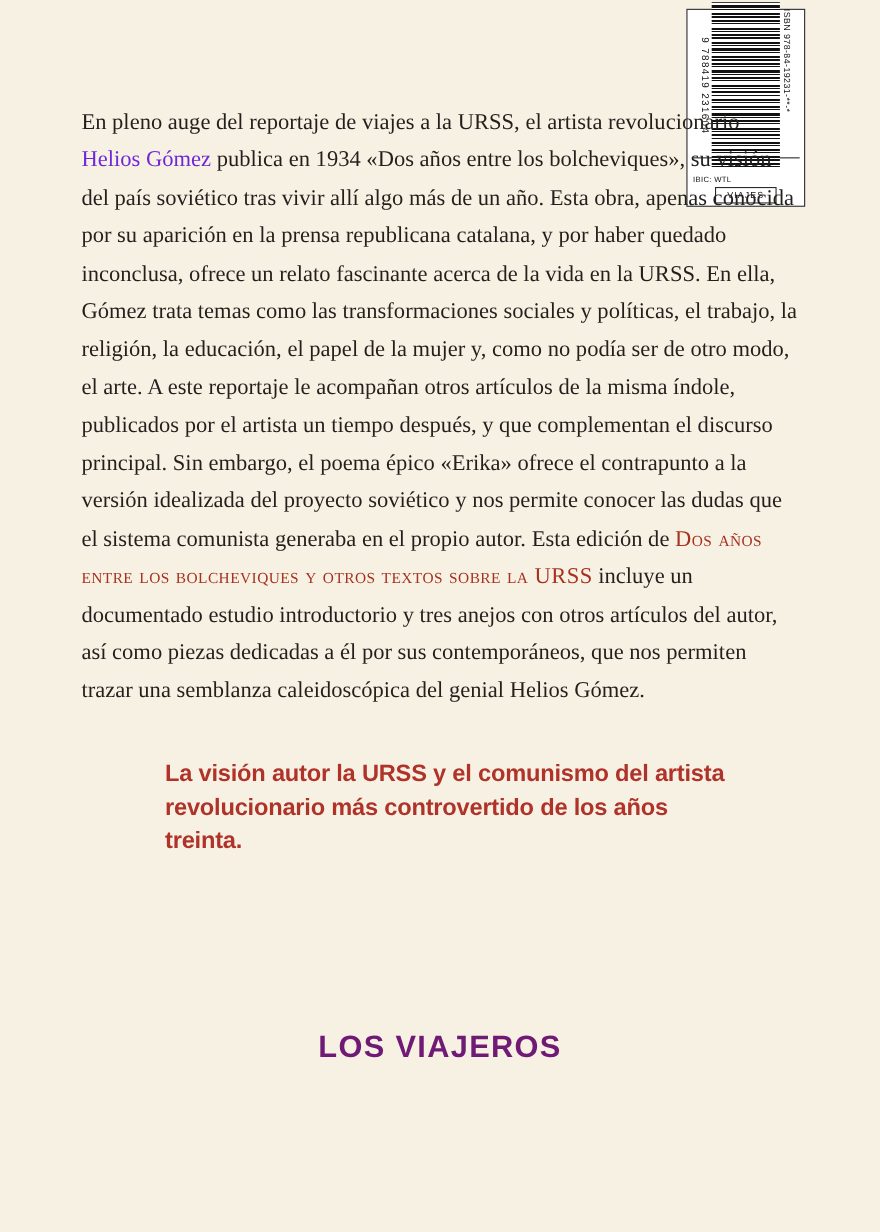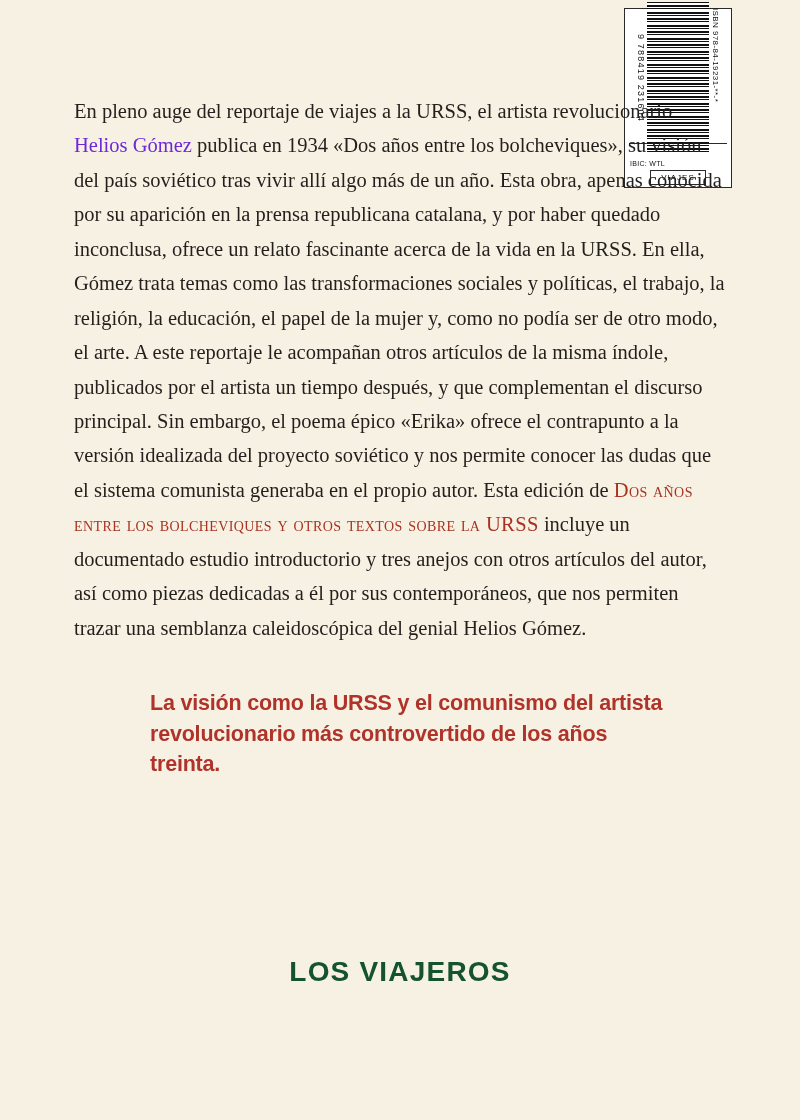--- a/index.html
+++ b/index.html
@@ -148,22 +148,22 @@
     text-align: center;
   }
   .site {
     color: #b0332a;
     font-family: "Liberation Sans", sans-serif;
     font-weight: bold;
     font-size: 22px;
     letter-spacing: 0.2px;
   }
   .imprint {
-    margin-top: 28px;
-    color: #14532d;
+    margin-top: 8px;
+    color: #701a75;
     font-family: "Liberation Sans", sans-serif;
     font-weight: bold;
     font-size: 28px;
     letter-spacing: 1.2px;
   }
 </style>
 </head>
 <body>
 
 <div class="page">
@@ -179,19 +179,19 @@
     <div class="barcode-bottom">
       <div class="ibic">IBIC: WTL</div>
       <div class="viajes-box">VIAJES</div>
     </div>
   </div>
 
   <div class="blurb">
     <p><span>En pleno auge del reportaje de viajes a la URSS, el artista revolucionario </span><span class="name-accent">Helios Gómez</span><span> publica en 1934 «Dos años entre los bolcheviques», su visión del país soviético tras vivir allí algo más de un año. Esta obra, apenas conocida por su aparición en la prensa republicana catalana, y por haber quedado inconclusa, ofrece un relato fascinante acerca de la vida en la URSS. En ella, Gómez trata temas como las transformaciones sociales y políticas, el trabajo, la religión, la educación, el papel de la mujer y, como no podía ser de otro modo, el arte. A este reportaje le acompañan otros artículos de la misma índole, publicados por el artista un tiempo después, y que complementan el discurso principal. Sin embargo, el poema épico «Erika» ofrece el contrapunto a la versión idealizada del proyecto soviético y nos permite conocer las dudas que el sistema comunista generaba en el propio autor. Esta edición de </span><span class="smallcaps">Dos años entre los bolcheviques y otros textos sobre la URSS</span><span> incluye un documentado estudio introductorio y tres anejos con otros artículos del autor, así como piezas dedicadas a él por sus contemporáneos, que nos permiten trazar una semblanza caleidoscópica del genial Helios Gómez.</span></p>
   </div>
 
-  <div class="pullquote">La visión como la URSS y el comunismo del artista revolucionario más controvertido de los años treinta.</div>
+  <div class="pullquote">La visión autor la URSS y el comunismo del artista revolucionario más controvertido de los años treinta.</div>
 
   <div class="footer">
     <div class="imprint">LOS VIAJEROS</div>
   </div>
 
 </div>
 
 </body></html>

